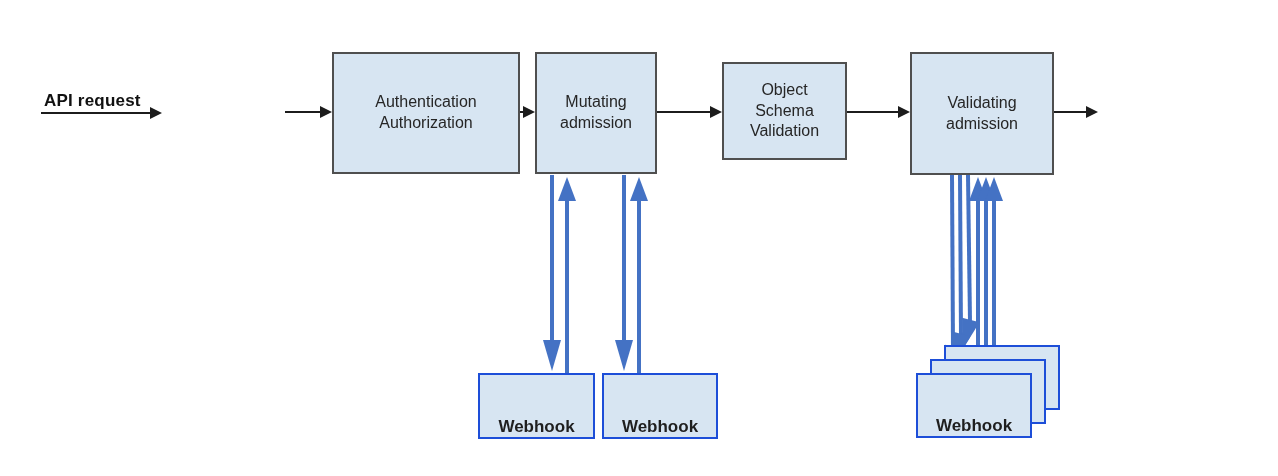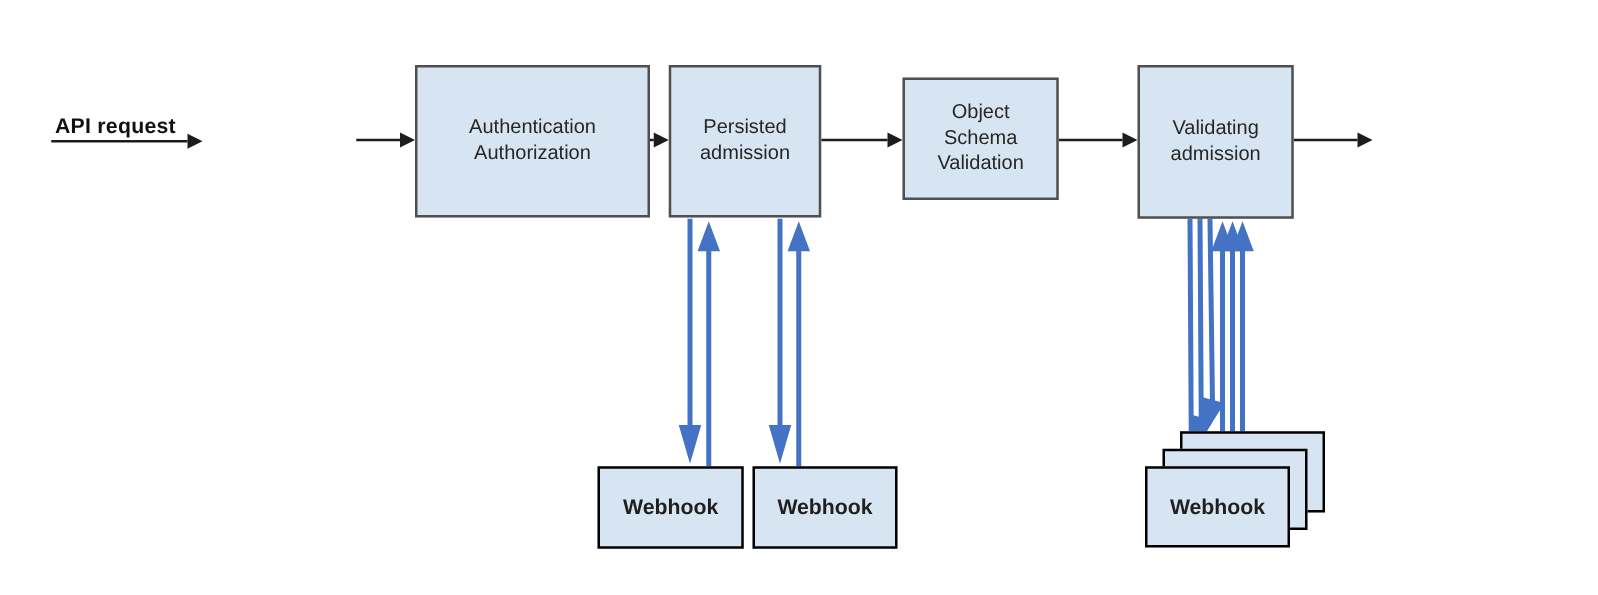--- a/index.html
+++ b/index.html
@@ -35,23 +35,23 @@
   .node .label {
     white-space: pre-line;
     font-size: 16px;
     line-height: 1.3;
     color: #262626;
   }
   .webhook {
     position: absolute;
     box-sizing: border-box;
     background: #d7e5f2;
-    border: 2px solid #000000;
+    border: 2px solid #1d4ed8;
     display: flex;
-    align-items: center;
+    align-items: flex-end;
     justify-content: center;
     text-align: center;
   }
   .webhook .label {
     font-size: 17px;
     font-weight: 600;
     color: #1f1f1f;
   }
   .request-label {
     position: absolute;
@@ -60,21 +60,21 @@
     font-size: 17px;
     font-weight: 600;
     color: #111111;
     letter-spacing: 0.2px;
   }
   
   .n0 { left: 160px;  top: 52px; width: 125px; height: 123px; }
   .n1 { left: 332px;  top: 52px; width: 188px; height: 122px; }
   .n2 { left: 535px;  top: 52px; width: 122px; height: 122px; }
   .n3 { left: 722px;  top: 52px; width: 125px; height: 98px; margin-top: 10px; }
-  .n4 { left: 910px;  top: 52px; width: 125px; height: 123px; }
+  .n4 { left: 910px;  top: 52px; width: 144px; height: 123px; }
   .n5 { left: 1098px; top: 52px; width: 124px; height: 123px; }
   
   .wh-m0 { left: 478px; top: 373px; width: 117px; height: 66px; }
   .wh-m1 { left: 602px; top: 373px; width: 116px; height: 66px; }
   .wh-v-back  { left: 944px; top: 345px; width: 116px; height: 65px; }
   .wh-v-mid   { left: 930px; top: 359px; width: 116px; height: 65px; }
   .wh-v-front { left: 916px; top: 373px; width: 116px; height: 65px; }
 </style>
 </head>
 <body>
@@ -147,21 +147,21 @@
     </g>
   </svg>
 
   <div class="request-label">API request</div>
 
   <div class="node n1">
     <div class="label">Authentication
 Authorization</div>
   </div>
   <div class="node n2">
-    <div class="label">Persisted
+    <div class="label">Mutating
 admission</div>
   </div>
   <div class="node n3">
     <div class="label">Object
 Schema
 Validation</div>
   </div>
   <div class="node n4">
     <div class="label">Validating
 admission</div>

